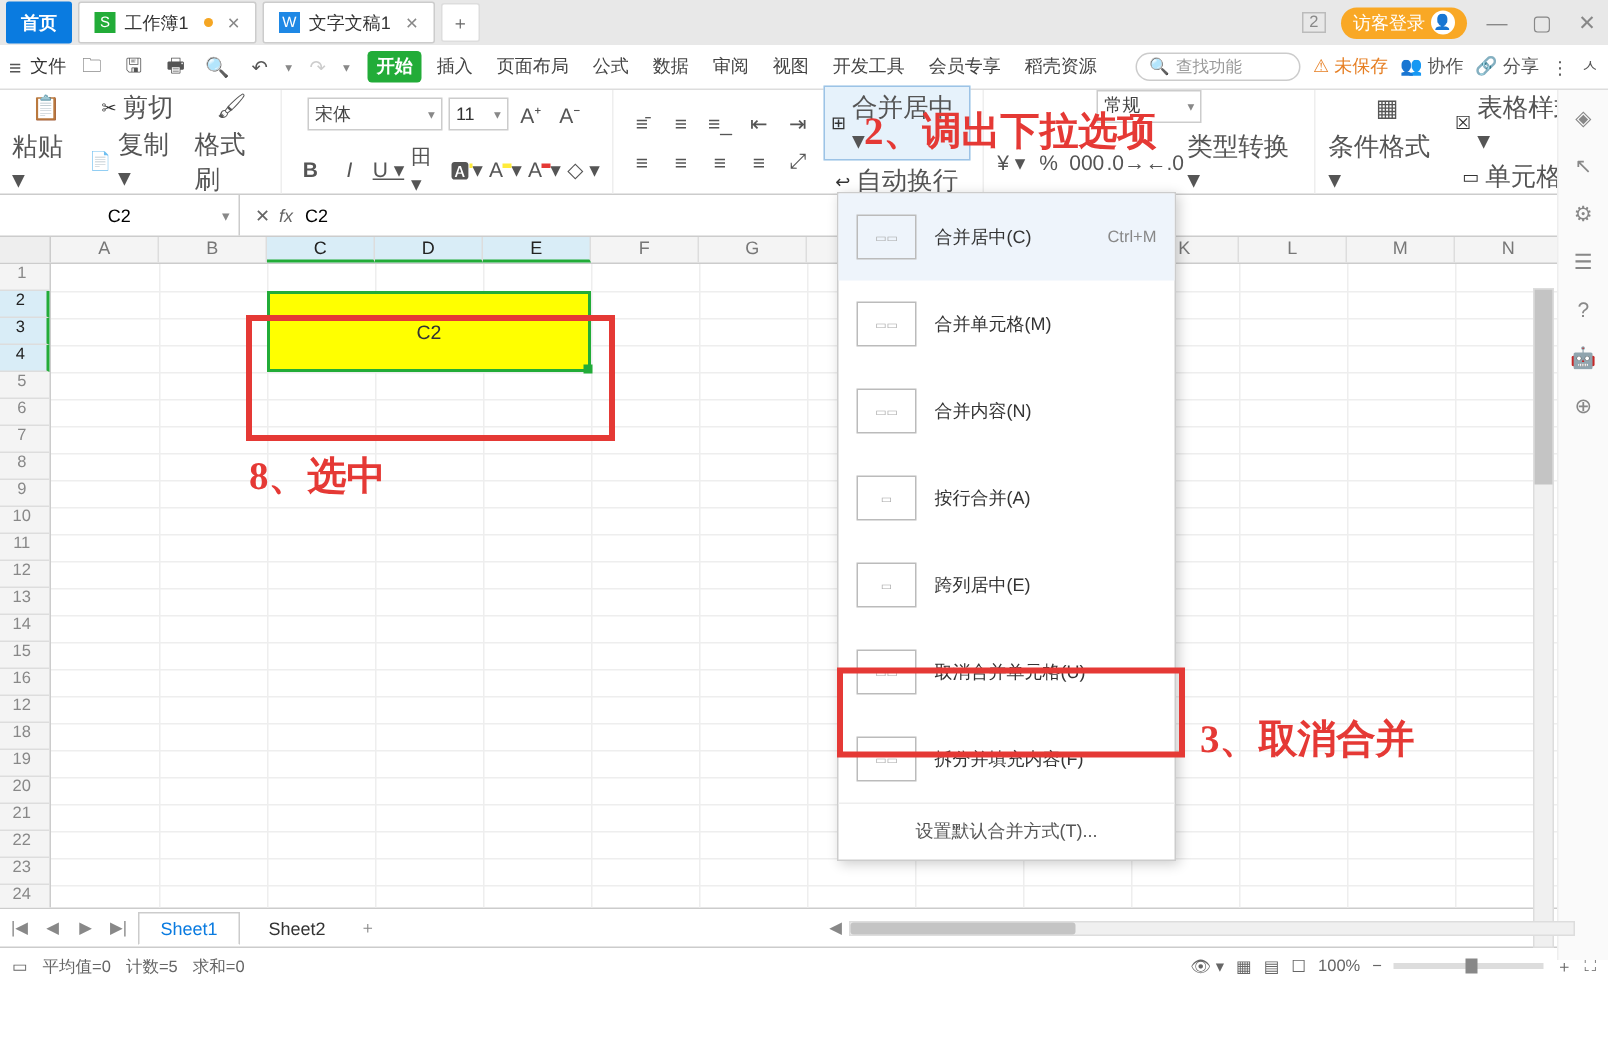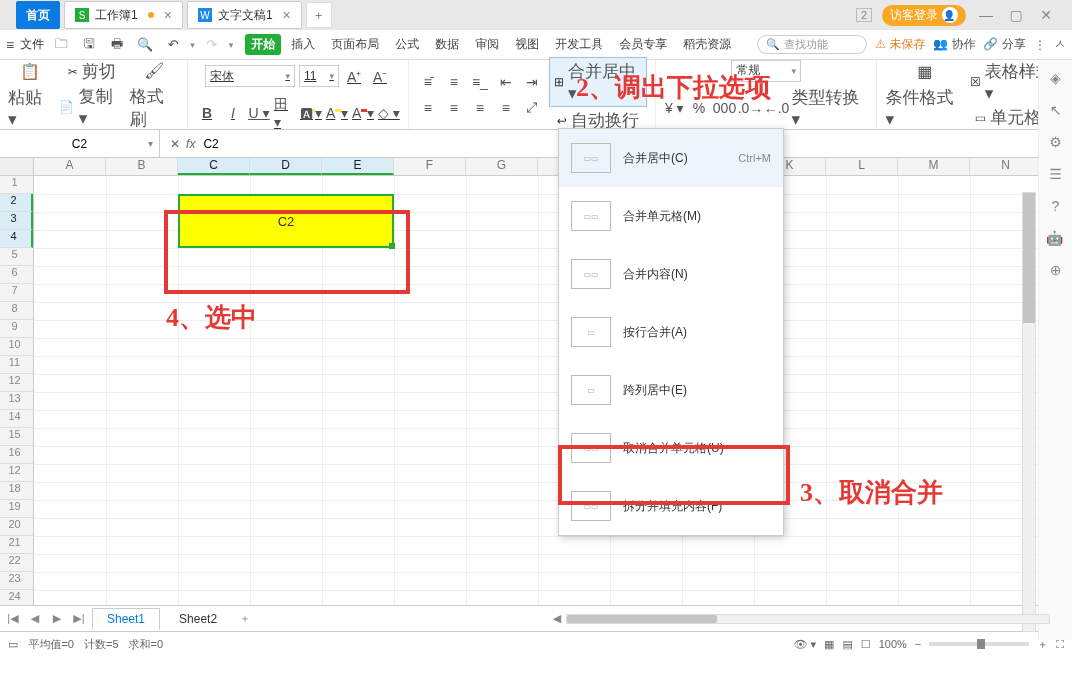--- a/index.html
+++ b/index.html
@@ -1,17 +1,17 @@
 <!DOCTYPE html>
 <html><head>
 <meta charset="utf-8">
 <style>
   * { box-sizing: border-box; }
   body { margin: 0; font-family: "Microsoft YaHei", Arial, sans-serif; font-size: 12px; color: #333; background: #fff; width: 1072px; height: 698px; overflow: hidden; position: relative; }
-  .tab-bar { height: 30px; background: #e8e8e8; display: flex; align-items: center; padding: 0 16px; justify-content: flex-end; }
+  .tab-bar { height: 30px; background: #e8e8e8; display: flex; align-items: center; padding: 0 4px; justify-content: flex-end; }
   .tab { display: flex; align-items: center; height: 28px; padding: 0 10px; margin-right: 4px; border-radius: 2px; }
   .tab.home { background: #0a7be0; color: #fff; font-weight: bold;}
   .tab.doc { background: #fff; border: 1px solid #ccc; }
   .tab .icon { width: 14px; height: 14px; margin-right: 6px; display: inline-flex; align-items: center; justify-content: center; font-size: 10px; }
   .tab .dot { width: 6px; height: 6px; background: #f5a623; border-radius: 50%; margin-left: 10px; }
   .tab .close { margin-left: 10px; color: #888; font-size: 14px;}
   .plus-tab { width: 26px; height: 26px; display:flex; align-items:center; justify-content:center; border:1px solid #ddd; border-radius:2px; color:#666; background: #fff; }
   .titlebar-right { margin-left: auto; display: flex; gap: 10px; align-items: center; color: #888; }
   .badge-box { border:1px solid #bbb; padding: 0 4px; font-size: 11px;}
   .login-chip { background: #f9a825; color: #fff; border-radius: 12px; padding: 2px 8px; display:flex; align-items:center; gap:4px; }
@@ -164,21 +164,21 @@
           <span>📄</span>
           <span class="mini-lbl"><span>复制</span> ▾</span>
         </div>
     </div>
     <div class="vstack">
         <span class="big-icon">🖌</span>
         <span class="mini-lbl">格式刷</span>
       </div>
   </div>
   <div class="ribbon-group">
-    <div class="vstack" style="gap:15px;text-decoration:underline;">
+    <div class="vstack" style="gap:15px;">
       <div class="hstack">
         <div class="font-sel">
             <span>宋体</span>
             <span class="chevron">▾</span>
           </div>
         <div class="size-sel">
             <span>11</span>
             <span class="chevron">▾</span>
           </div>
         <span class="sq">A⁺</span>
@@ -389,24 +389,25 @@
     <span>跨列居中(E)</span>
   </div>
   <div class="dd-item">
     <div class="dd-icon">▭▭</div>
     <span>取消合并单元格(U)</span>
   </div>
   <div class="dd-item">
     <div class="dd-icon">▭▭</div>
     <span>拆分并填充内容(F)</span>
   </div>
+  <div class="dd-default">设置默认合并方式(T)...</div>
 </div>
 
 <div class="red-box" style="left:164px; top:210px; width:246px; height:84px;"></div>
-<div class="annot" style="left:166px; top:300px;">4、选中</div>
+<div class="annot" style="left:166px; top:300px;">8、选中</div>
 <div class="annot" style="left:576px; top:70px;">2、调出下拉选项</div>
 <div class="red-box" style="left:558px; top:445px; width:232px; height:60px;"></div>
 <div class="annot" style="left:800px; top:475px;">3、取消合并</div>
 
 <div class="vscroll">
     <div class="vs-thumb"></div>
   </div>
 
 <div class="side-rail">
   <div>◈</div>

